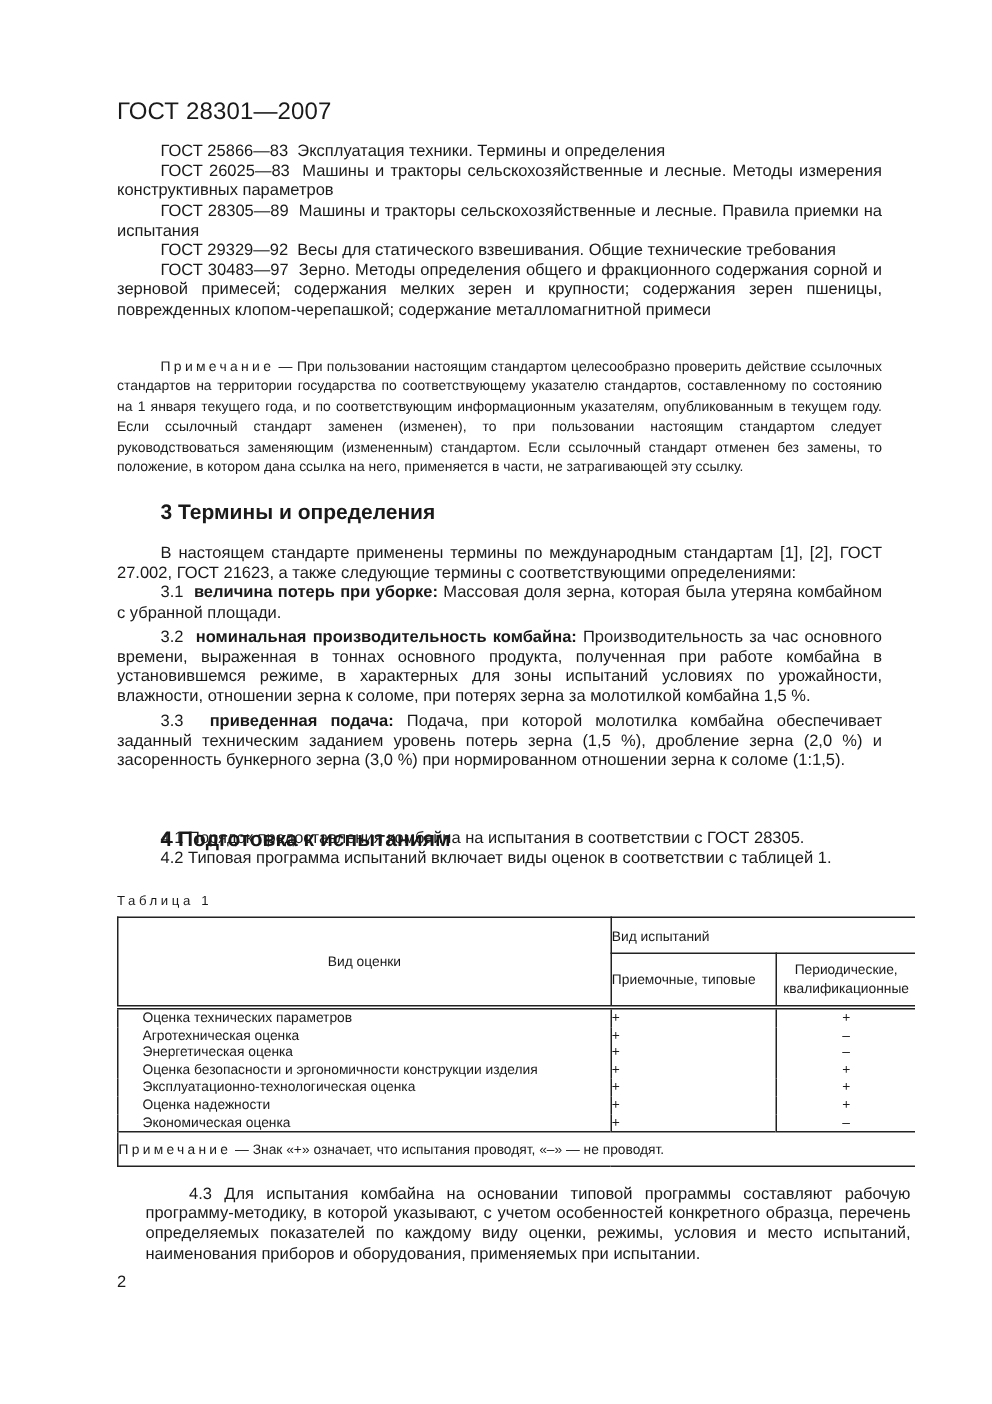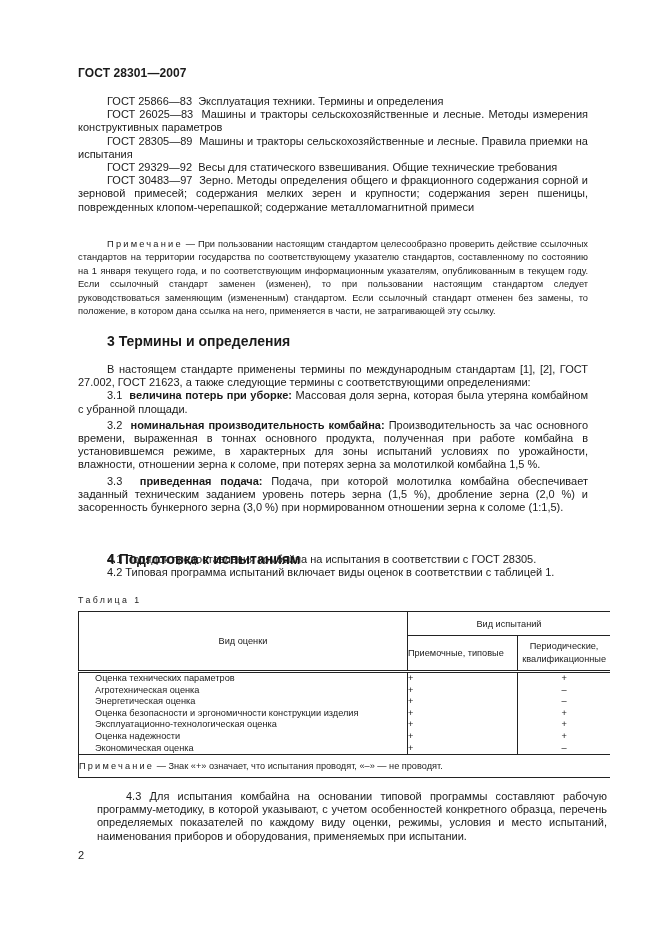--- a/index.html
+++ b/index.html
@@ -1,19 +1,19 @@
 <!DOCTYPE html>
 <html><head>
 <meta charset="utf-8">
 <style>
   html, body { margin: 0; padding: 0; background: #ffffff; }
   body { width: 661px; height: 936px; position: relative; overflow: hidden;
          font-family: "Liberation Sans", sans-serif; color: #1a1a1a; }
   .page { position: absolute; left: 0; top: 0; width: 661px; height: 936px; }
-  .hdr { position: absolute; left: 78px; top: 66px; font-size: 12px; font-weight: bold; letter-spacing: 0.1px; }
+  .hdr { position: absolute; left: 78px; top: 66px; font-size: 16px; font-weight: normal; letter-spacing: 0.1px; }
   .block { position: absolute; left: 78px; width: 510px; font-size: 11px; line-height: 13.2px; text-align: justify; }
   .p { margin: 0; text-indent: 29px; }
   .note { font-size: 9.3px; line-height: 13.4px; }
   .spaced { letter-spacing: 2.2px; }
   .h2 { position: absolute; left: 107px; font-size: 14px; font-weight: bold; }
   .tcap { position: absolute; left: 78px; top: 595px; font-size: 8.8px; letter-spacing: 2.4px; }
   table.t { position: absolute; left: 78px; top: 611px; width: 532px; border-collapse: collapse; font-size: 9.2px; }
   table.t td { padding: 0; vertical-align: middle; }
   .c1 { width: 315px; border-left: 1px solid #222; border-right: 1px solid #222; text-align: center; }
   .c2 { width: 110px; border-right: 1px solid #222; text-align: left; }
@@ -62,21 +62,21 @@
     <p class="p">4.1  Порядок предоставления комбайна на испытания в соответствии с ГОСТ 28305.</p>
     <p class="p">4.2  Типовая программа испытаний включает виды оценок в соответствии с таблицей 1.</p>
   </div>
 
   <div class="tcap">Таблица 1</div>
 
   <table class="t">
     <tbody>
         <tr class="row-top">
       <td class="c1" rowspan="2" style="height:57px;">Вид оценки</td>
-      <td colspan="2" style="height:23px;text-align:center;">Вид испытаний</td>
+      <td colspan="2" style="height:23px;">Вид испытаний</td>
     </tr>
     <tr class="row-top">
       <td class="c2" style="height:34px;">Приемочные, типовые</td>
       <td class="c3" style="line-height:13px;padding:0 4px;margin-left:29px;">Периодические, квалификационные</td>
     </tr>
     <tr class="bodyrow firstbody">
       <td class="c1">Оценка технических параметров</td>
       <td class="c2">+</td>
       <td class="c3">+</td>
     </tr>

